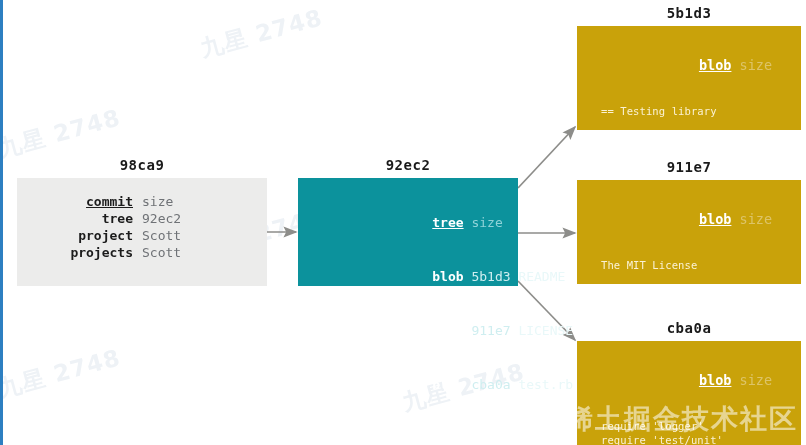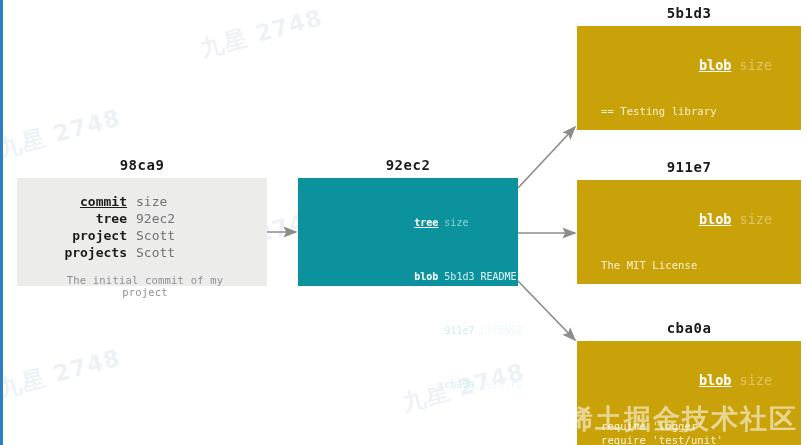--- a/index.html
+++ b/index.html
@@ -75,21 +75,21 @@
   }
   .box {
     width: 100%;
     height: 100%;
     box-sizing: border-box;
   }
 
   
   .commit-box {
     background: #ececeb;
-    padding: 16px 18px 10px 24px;
+    padding: 16px 18px 10px 30px;
   }
   .kv {
     display: grid;
     grid-template-columns: 86px auto;
     column-gap: 9px;
     row-gap: 1px;
     font-size: 13px;
     line-height: 16px;
   }
   .kv .k {
@@ -113,21 +113,21 @@
     letter-spacing: 0.2px;
   }
 
   
   .tree-box {
     background: #0c929c;
     padding: 18px 0 0 0;
   }
   .tree-lines {
     margin-left: 56px;
-    font-size: 10px;
+    font-size: 13px;
     line-height: 18px;
   }
   .tree-lines .row { white-space: pre; }
   .tree-lines .type {
     color: #ffffff;
     font-weight: 700;
   }
   .tree-lines .type.hdr {
     text-decoration: underline;
   }
@@ -214,21 +214,20 @@
       <div class="kv">
         <div class="k hdr">commit</div>
         <div class="v">size</div>
         <div class="k">tree</div>
         <div class="v">92ec2</div>
         <div class="k">project</div>
         <div class="v">Scott</div>
         <div class="k">projects</div>
         <div class="v">Scott</div>
       </div>
-      <div class="commit-msg">The initial commit of my project</div>
     </div>
   </div>
 
   <div class="node" style="left:295px; top:178px; width:220px; height:108px;">
     <div class="node-label">92ec2</div>
     <div class="box tree-box">
       <div class="tree-lines">
         <div class="row">
           <span class="type hdr">tree</span><span> </span><span class="size">size</span>
         </div>

